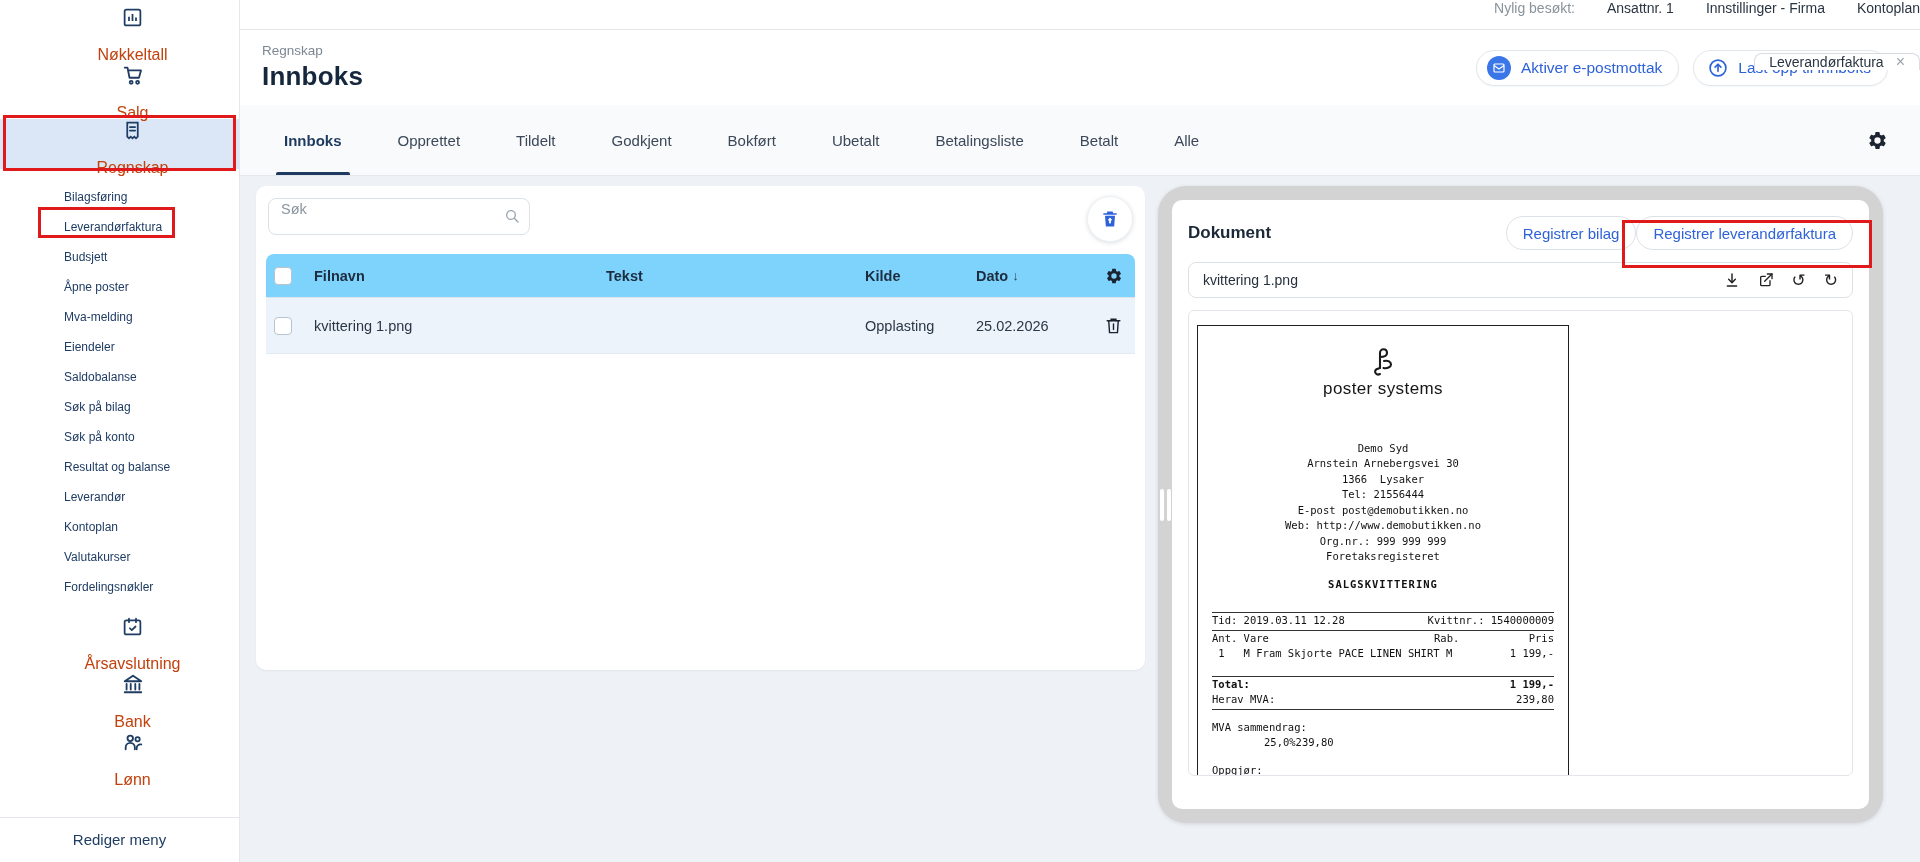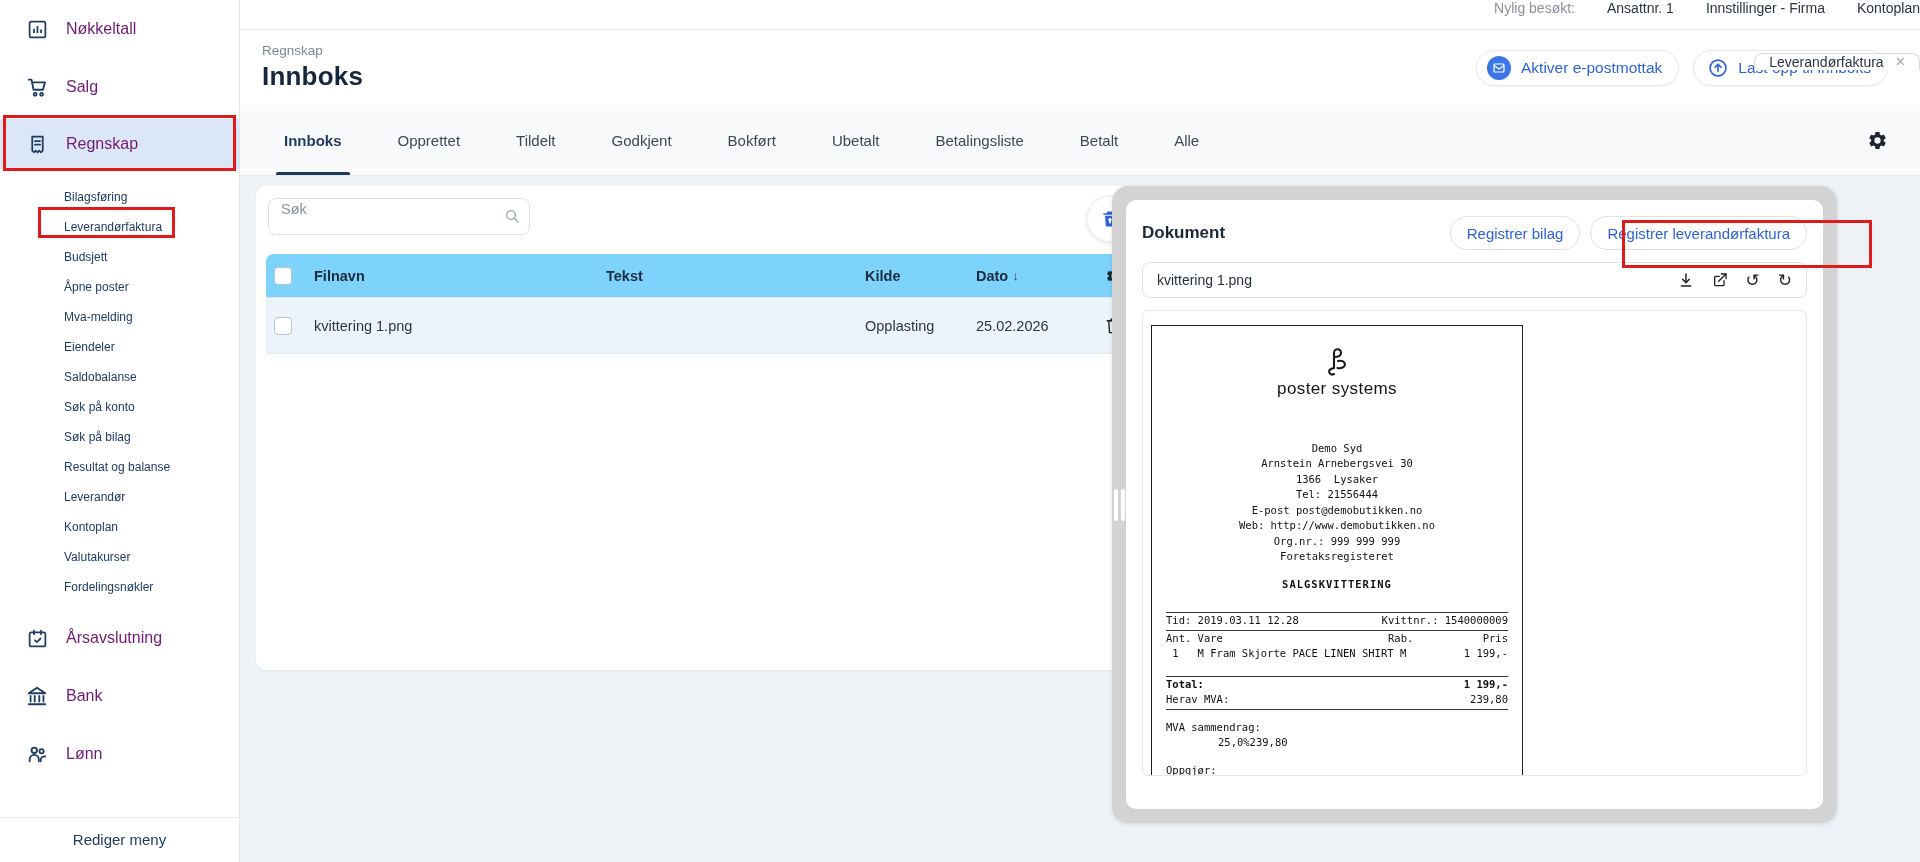--- a/index.html
+++ b/index.html
@@ -3,21 +3,21 @@
 <meta charset="utf-8">
 <style>
   * { margin:0; padding:0; box-sizing:border-box; }
   html,body { width:1920px; height:862px; overflow:hidden; }
   body { font-family:"Liberation Sans", sans-serif; background:#eef2f6; color:#22303f; position:relative; }
 
   
   .sidebar { position:absolute; left:0; top:0; width:240px; height:862px; background:#fff;
              border-right:1px solid #e4e8ec; z-index:5; }
   .nav-item { display:flex; align-items:center; gap:18px; height:46px; padding-left:26px;
-              color:#701a75; font-size:16px; font-weight:500; cursor:pointer; }
+              color:#c2410c; font-size:16px; font-weight:500; cursor:pointer;flex-direction:column; }
   .nav-item .nicon { width:22px; height:22px; flex:0 0 22px; display:flex; align-items:center; justify-content:center; }
   .nav-item.first { margin-top:6px; }
   .nav-item.gap { margin-top:12px; }
   .nav-item.active { background:#dbe7f6; height:50px; margin-top:9px; }
   .subnav { margin-top:13px; }
   .subnav .sub-item { height:30px; display:flex; align-items:center; padding-left:64px;
                       color:#1f3c63; font-size:12px; cursor:pointer; }
   .sidebar-footer { position:absolute; left:0; top:817px; width:100%; height:44px;
                     border-top:1px solid #e4e8ec; display:flex; align-items:center; justify-content:center;
                     color:#1f3c63; font-size:15px; cursor:pointer; }
@@ -79,30 +79,30 @@
   .col-check { width:48px; display:flex; justify-content:flex-start; padding-left:8px; }
   .col-filnavn { width:292px; }
   .col-tekst { width:259px; }
   .col-kilde { width:111px; }
   .col-dato { width:118px; display:flex; align-items:center; gap:4px; }
   .col-actions { flex:1; display:flex; justify-content:flex-end; padding-right:12px; }
   .cbx { width:18px; height:18px; border:1.5px solid #b9c3ce; border-radius:4px; background:#fff; cursor:pointer; }
   .sort-arrow { font-size:13px; color:#374151; }
 
   
-  .doc-panel { position:absolute; left:872px; top:10px; width:725px; height:637px; background:#d3d3d3;
-               border-radius:16px; box-shadow:0 1px 4px rgba(0,0,0,.12); }
+  .doc-panel { position:absolute; left:918px; top:10px; width:725px; height:637px; background:#d3d3d3;
+               border-radius:28px; box-shadow:0 1px 4px rgba(0,0,0,.12); }
   .drag-handle { position:absolute; left:2px; top:calc(50% - 16px); width:12px; height:32px; display:flex; gap:3px;
                  cursor:col-resize; }
   .drag-handle .bar { width:4px; height:32px; background:#fff; border-radius:2px; }
   .doc-card { position:absolute; left:14px; top:14px; right:14px; bottom:14px; background:#fff; border-radius:10px;
               padding:16px; display:flex; flex-direction:column; }
   .doc-head { display:flex; align-items:center; }
   .doc-title { font-size:17px; font-weight:700; color:#1b2838; }
-  .doc-head-btns { margin-left:auto; display:flex; gap:10px; align-items:center; }
+  .doc-head-btns { margin-left:auto; display:flex; gap:0; align-items:center; }
   .doc-btn { height:34px; padding:0 16px; background:#fff; border:1px solid #dde2e8; border-radius:17px;
              color:#2e62d9; font-size:15px; font-family:"Liberation Sans", sans-serif; cursor:pointer; white-space:nowrap; }
   .annot-wrap { position:relative; }
   .file-bar { margin-top:12px; height:36px; border:1px solid #dde2e8; border-radius:8px; display:flex;
               align-items:center; padding:0 14px; }
   .file-name { font-size:14px; color:#25303c; }
   .file-actions { margin-left:auto; display:flex; gap:18px; align-items:center; color:#222; }
   .file-actions .fa-ic { cursor:pointer; display:flex; align-items:center; }
   .rot-glyph { font-size:17px; line-height:1; color:#222; cursor:pointer; }
 
@@ -184,24 +184,24 @@
     <div class="sub-item">
         <span>Mva-melding</span>
       </div>
     <div class="sub-item">
         <span>Eiendeler</span>
       </div>
     <div class="sub-item">
         <span>Saldobalanse</span>
       </div>
     <div class="sub-item">
+        <span>Søk på bilag</span>
+      </div>
+    <div class="sub-item">
         <span>Søk på konto</span>
-      </div>
-    <div class="sub-item">
-        <span>Søk på bilag</span>
       </div>
     <div class="sub-item">
         <span>Resultat og balanse</span>
       </div>
     <div class="sub-item">
         <span>Leverandør</span>
       </div>
     <div class="sub-item">
         <span>Kontoplan</span>
       </div>

